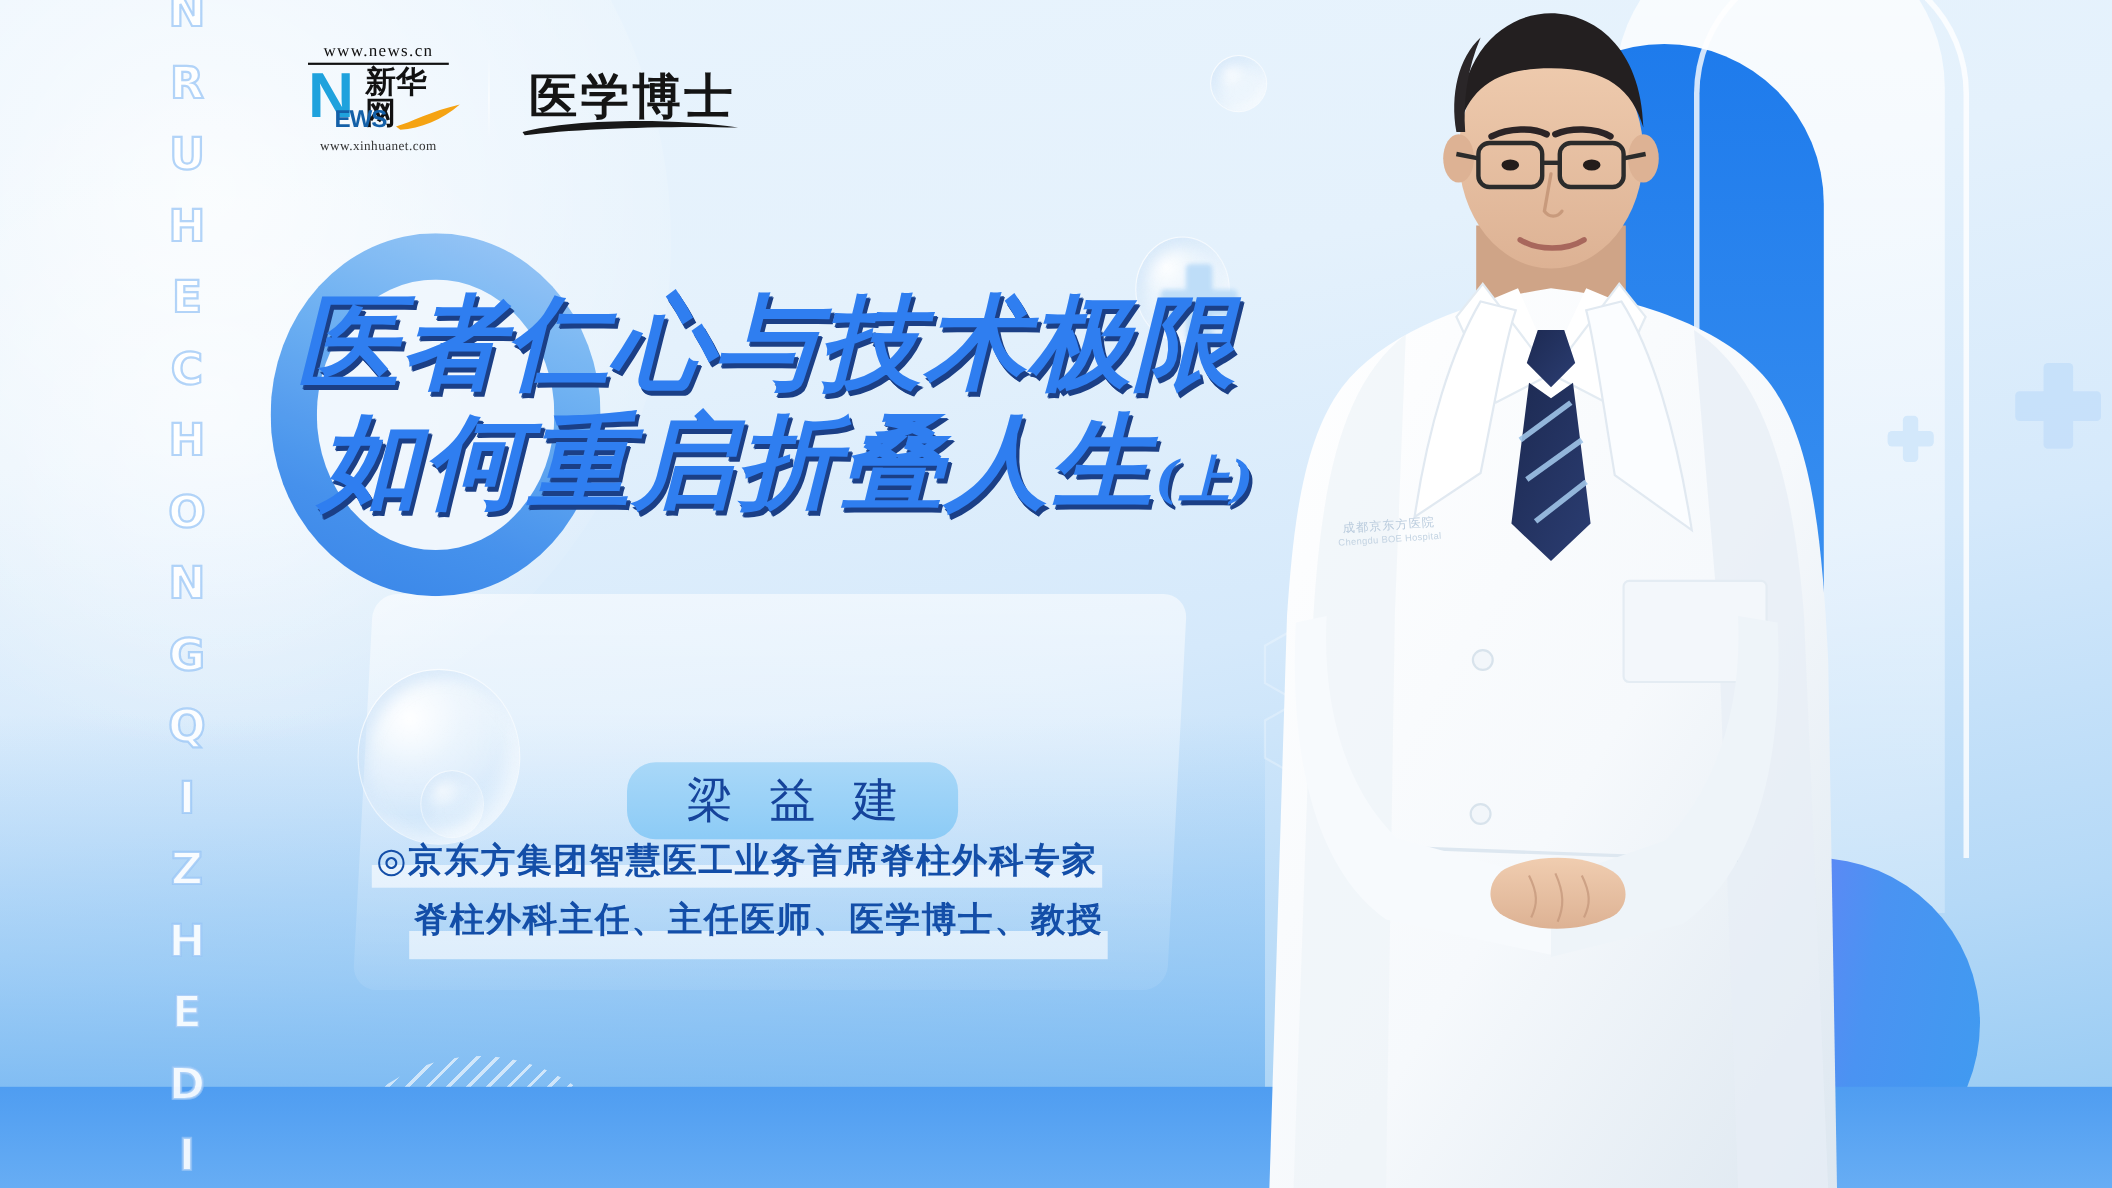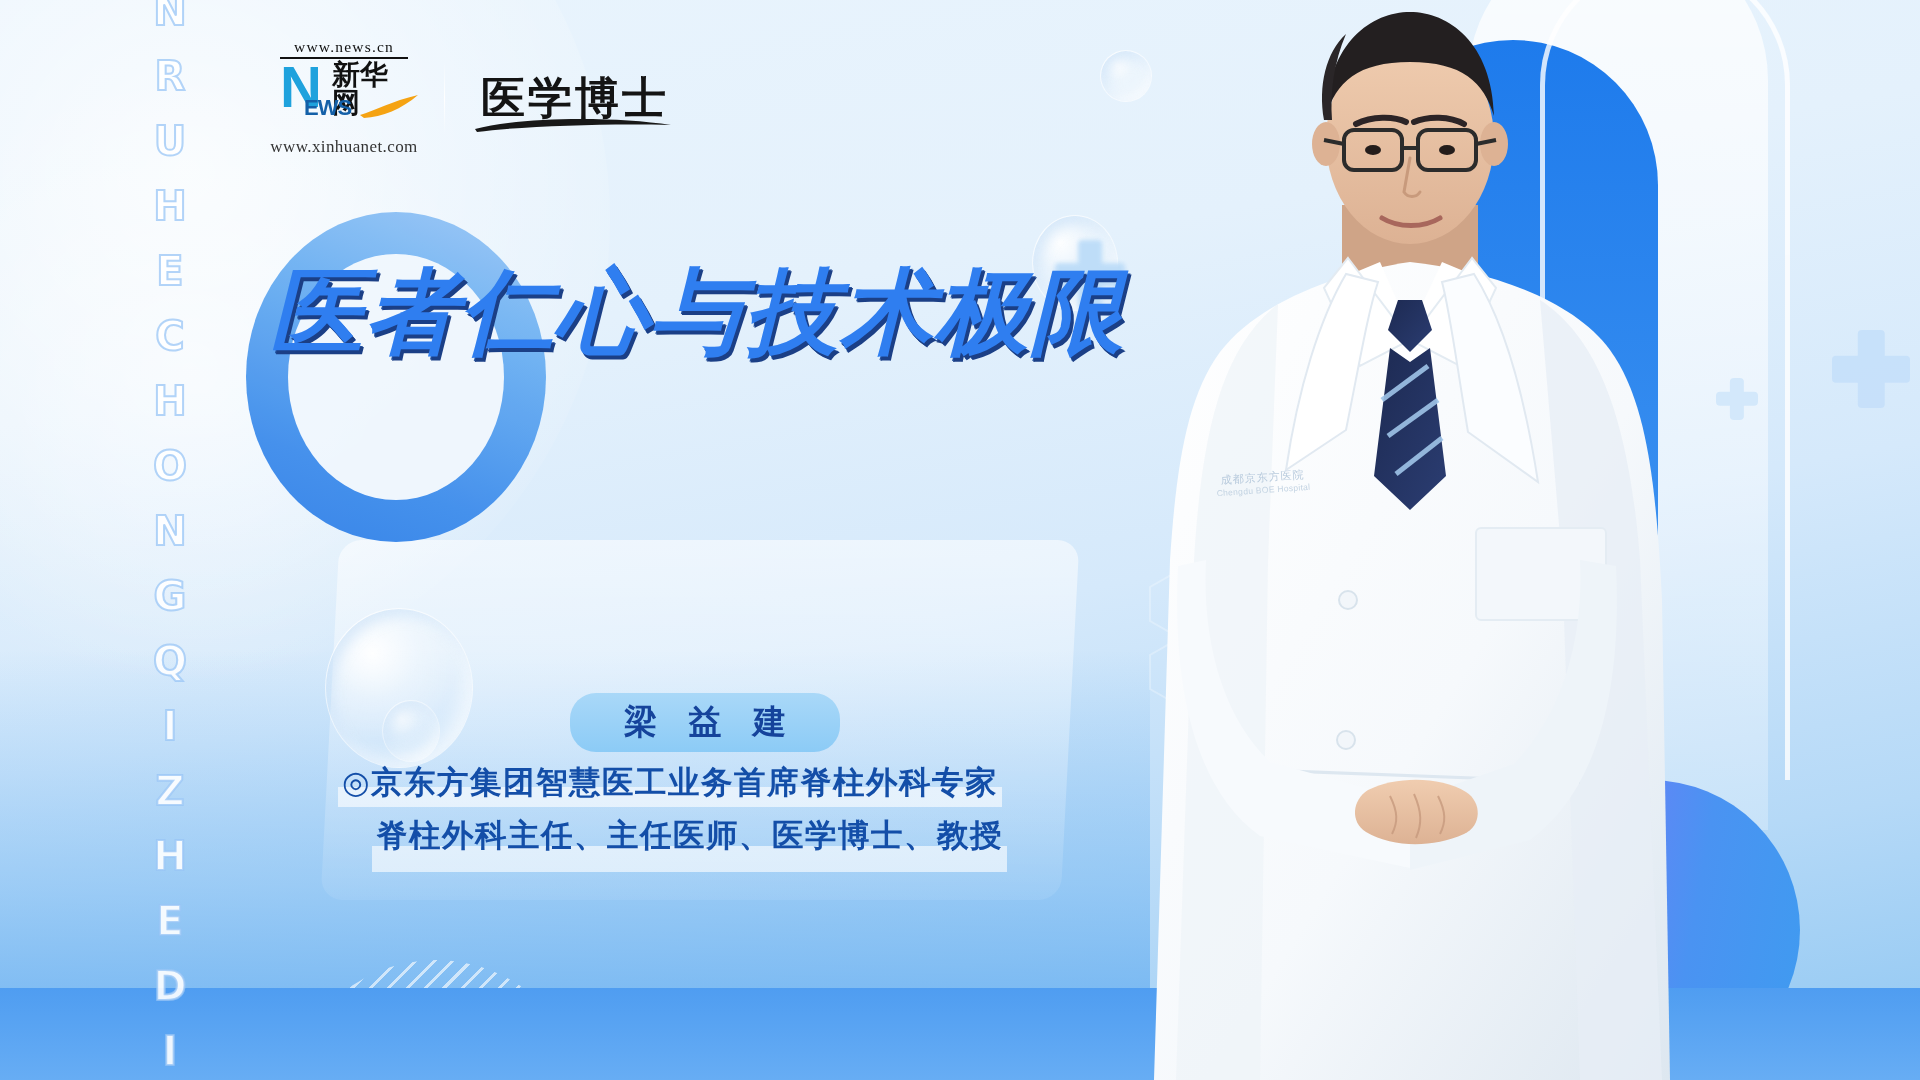--- a/index.html
+++ b/index.html
@@ -99,22 +99,22 @@
   .xh-top { font-family:"Liberation Serif","DejaVu Serif",serif; font-size:15.5px; letter-spacing:1.2px;
             color:#111; border-bottom:2px solid #111; padding-bottom:1px; width:100%; text-align:center; }
   .xh-mid { position:relative; display:flex; align-items:flex-start; width:100%; height:62px; margin-top:2px; }
   .xh-N { font-family:"Liberation Sans",sans-serif; font-weight:700; font-size:58px; color:#1fa2dd;
           line-height:.88; letter-spacing:-2px; }
   .xh-news { position:absolute; left:24px; bottom:2px; font-family:"Liberation Sans",sans-serif;
           font-weight:800; font-size:22px; color:#1460a8; letter-spacing:-1px; }
   .xh-cn { position:absolute; left:52px; top:0px; font-family:"DejaVu Sans",sans-serif; font-weight:700;
           font-size:28px; color:#111; letter-spacing:0px; line-height:1; }
   .xh-swoosh { position:absolute; right:-12px; bottom:4px; width:62px; height:26px; }
-  .xh-bot { font-family:"Liberation Serif","DejaVu Serif",serif; font-size:17px; letter-spacing:.4px;
-            color:#333; margin-top:14px; }
+  .xh-bot { font-family:"Liberation Serif","DejaVu Serif",serif; font-size:12px; letter-spacing:.4px;
+            color:#333; margin-top:2px; }
   .hdr-div { width:1px; height:74px; background:linear-gradient(180deg,rgba(255,255,255,0),#ffffff,rgba(255,255,255,0));
              margin:0 36px; }
   .hdr-title { position:relative; }
   .hdr-title .txt { font-family:"DejaVu Serif","Liberation Serif",serif; font-weight:700;
              font-size:44px; color:#141414; letter-spacing:3px; line-height:1; }
   .hdr-title .stroke { position:absolute; left:-8px; bottom:-13px; width:200px; height:18px; }
 
   
   .title-wrap { position:absolute; left:258px; top:258px; width:1000px; }
   .tline { font-family:"DejaVu Serif","Liberation Serif",serif; font-weight:700;
@@ -122,21 +122,21 @@
       color:#2f7ef0;
       text-shadow: 3px 4px 0 #1b3f86, 2px 3px 0 #24529f;
       white-space:nowrap; }
   .tline.l1 { margin-left:12px; }
   .tline.l2 { margin-left:32px; }
   .tline .sup { font-size:46px; letter-spacing:0; }
 
   
   .name-badge { position:absolute; left:570px; top:693px; padding:7px 44px;
       background:linear-gradient(180deg,#a9d8f8,#8ccbf6); border-radius:26px;
-      font-family:"DejaVu Sans","Liberation Sans",sans-serif; font-weight:700; font-size:33px;
+      font-family:"DejaVu Sans","Liberation Sans",sans-serif; font-weight:400; font-size:42px;
       color:#15439b; letter-spacing:10px; text-indent:10px; }
   .cred { position:absolute; font-family:"DejaVu Sans","Liberation Sans",sans-serif;
       font-weight:700; color:#134ea8; white-space:nowrap; }
   .cred-1 { left:338px; top:762px; font-size:31.5px; letter-spacing:1.5px;
       background:linear-gradient(180deg,rgba(255,255,255,0) 55%, rgba(255,255,255,.62) 55%);
       padding:0 4px 3px 4px; }
   .cred-2 { left:372px; top:815px; font-size:31.5px; letter-spacing:1.5px;
       background:linear-gradient(180deg,rgba(255,255,255,0) 55%, rgba(255,255,255,.62) 55%);
       padding:0 4px 15px 4px; }
 
@@ -309,19 +309,20 @@
     <div class="hdr-title">
       <div class="txt">医学博士</div>
       <svg class="stroke" viewBox="0 0 200 18">
         <path d="M2 14 C46 2 140 1 198 10 C140 8 48 11 4 17 Z" fill="#181818"></path>
       </svg>
     </div>
   </div>
 
   <div class="title-wrap">
     <div class="tline l1">医者仁心与技术极限</div>
+    <div class="tline l2"><span>如何重启折叠人生</span><span class="sup">(上)</span></div>
   </div>
 
   <div class="name-badge">梁 益 建</div>
   <div class="cred cred-1">◎京东方集团智慧医工业务首席脊柱外科专家</div>
   <div class="cred cred-2">脊柱外科主任、主任医师、医学博士、教授</div>
 
 </div>
 
 </body></html>

